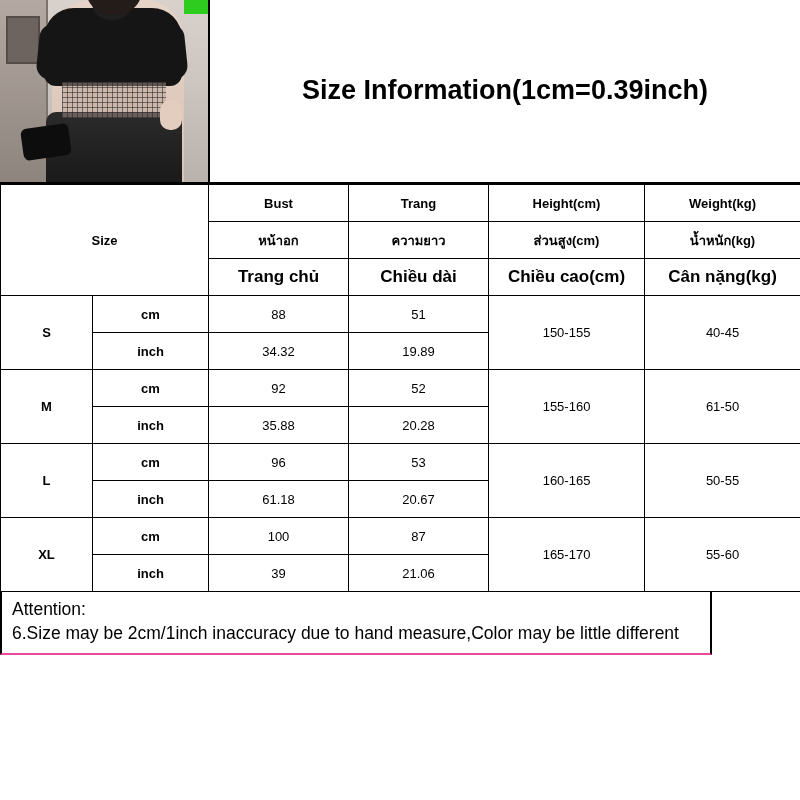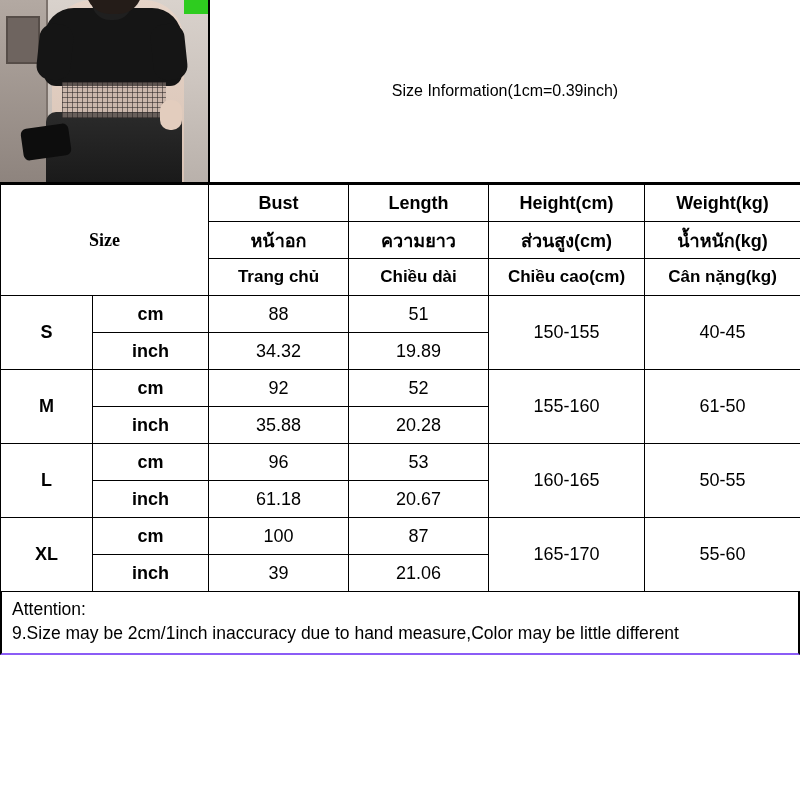--- a/index.html
+++ b/index.html
@@ -145,77 +145,76 @@
   .header-title {
     flex: 1;
     display: flex;
     flex-direction: column;
     align-items: center;
     justify-content: center;
     padding: 0 8px;
     box-sizing: border-box;
   }
   .header-title .line {
-    font-weight: normal;
-    font-size: 16px;
+    font-weight: bold;
+    font-size: 27px;
     line-height: 1.55;
     text-align: center;
     white-space: nowrap;
   }
 
   
   table.size-table {
     border-collapse: collapse;
     width: 800px;
     table-layout: fixed;
   }
   table.size-table td {
     border: 1.5px solid #000;
     text-align: center;
     vertical-align: middle;
-    font-size: 18px;
+    font-size: 13px;
     padding: 0;
     height: 36px;
   }
   .col-size   { width: 92px; }
   .col-unit   { width: 116px; }
   .col-bust   { width: 140px; }
   .col-length { width: 140px; }
   .col-height { width: 156px; }
   .col-weight { width: 156px; }
 
   td.size-label {
     font-size: 25px;
     font-weight: bold;
   }
   td.size-head {
     font-size: 27px;
     font-weight: bold;
-    font-family: Liberation Serif, serif;
   }
   td.unit-cell {
     font-weight: bold;
     font-size: 17px;
   }
   td.head-cell {
     font-weight: bold;
     font-size: 18px;
   }
   td.head-cell.small {
     font-size: 17px;
   }
 
   
   .attention {
     box-sizing: border-box;
-    width: 800px;
+    width: 712px;
     padding: 6px 10px 8px 10px;
     border-left: 2px solid #000;
     border-right: 2px solid #000;
-    border-bottom: 2px solid #8b5cf6;
+    border-bottom: 2px solid #ec4899;
     border-top: none;
   }
   .attention p {
     margin: 0;
     font-size: 17.5px;
     line-height: 1.35;
   }
 </style>
 </head>
 <body>
@@ -251,21 +250,21 @@
       <col class="col-unit">
       <col class="col-bust">
       <col class="col-length">
       <col class="col-height">
       <col class="col-weight">
     </colgroup>
     <tbody>
       <tr>
         <td class="size-head" rowspan="3" colspan="2">Size</td>
         <td class="head-cell">Bust</td>
-        <td class="head-cell">Length</td>
+        <td class="head-cell">Trang</td>
         <td class="head-cell">Height(cm)</td>
         <td class="head-cell">Weight(kg)</td>
       </tr>
       <tr>
         <td class="head-cell">หน้าอก</td>
         <td class="head-cell">ความยาว</td>
         <td class="head-cell">ส่วนสูง(cm)</td>
         <td class="head-cell">น้ำหนัก(kg)</td>
       </tr>
       <tr>
@@ -328,16 +327,16 @@
       <tr>
         <td class="unit-cell">inch</td>
         <td>39</td>
         <td>21.06</td>
       </tr>
     </tbody>
   </table>
 
   <div class="attention">
     <p>Attention:</p>
-    <p>9.Size may be 2cm/1inch inaccuracy due to hand measure,Color may be little different</p>
+    <p>6.Size may be 2cm/1inch inaccuracy due to hand measure,Color may be little different</p>
   </div>
 
 </div>
 
 </body></html>

